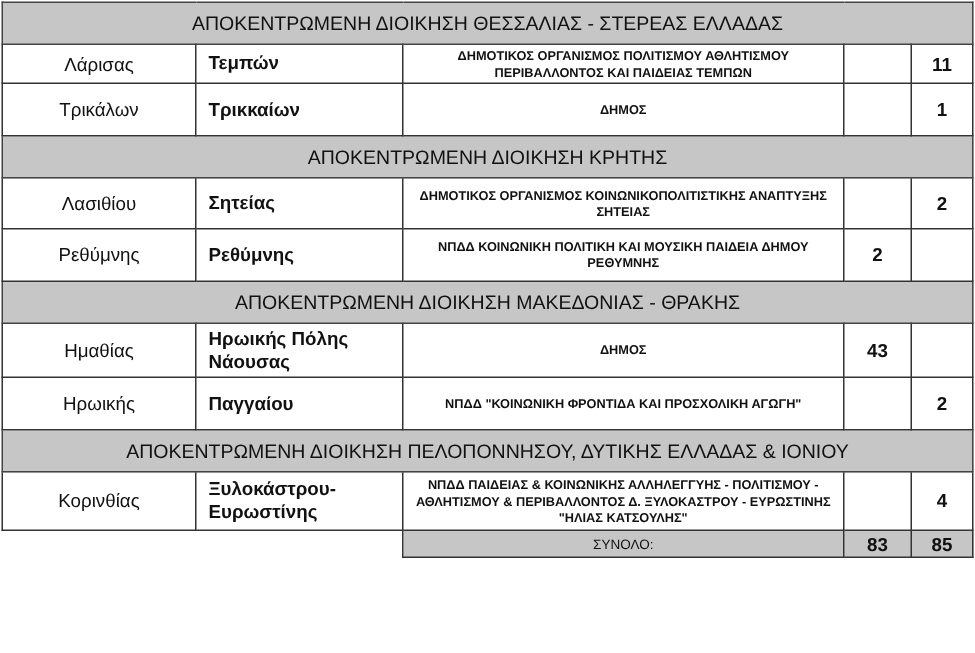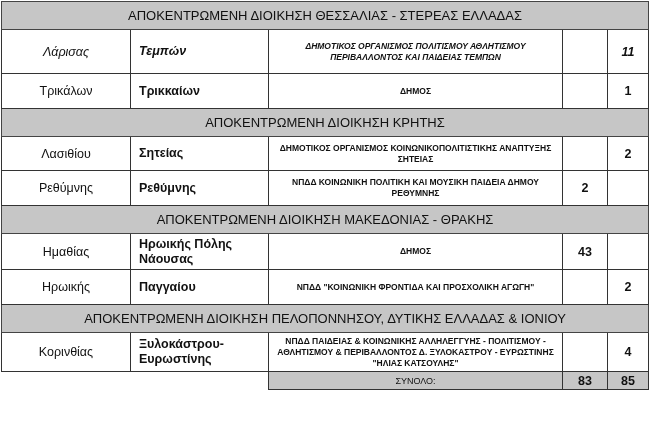--- a/index.html
+++ b/index.html
@@ -23,21 +23,21 @@
     <col style="width:129px">
       <col style="width:138px">
       <col style="width:294px">
       <col style="width:45px">
       <col style="width:41px">
   </colgroup>
   <tbody id="tbody">
       <tr class="region">
         <td colspan="5">ΑΠΟΚΕΝΤΡΩΜΕΝΗ ΔΙΟΙΚΗΣΗ ΘΕΣΣΑΛΙΑΣ - ΣΤΕΡΕΑΣ ΕΛΛΑΔΑΣ</td>
       </tr>
-      <tr style="height: 44px; font-style: italic;">
+      <tr style="height: 26px;">
         <td class="prefecture">Λάρισας</td>
         <td class="municipality">Τεμπών</td>
         <td class="entity">ΔΗΜΟΤΙΚΟΣ ΟΡΓΑΝΙΣΜΟΣ ΠΟΛΙΤΙΣΜΟΥ ΑΘΛΗΤΙΣΜΟΥ ΠΕΡΙΒΑΛΛΟΝΤΟΣ ΚΑΙ ΠΑΙΔΕΙΑΣ ΤΕΜΠΩΝ</td>
         <td class="num"></td>
         <td class="num">11</td>
       </tr>
       <tr style="height: 35px;">
         <td class="prefecture">Τρικάλων</td>
         <td class="municipality">Τρικκαίων</td>
         <td class="entity">ΔΗΜΟΣ</td>

